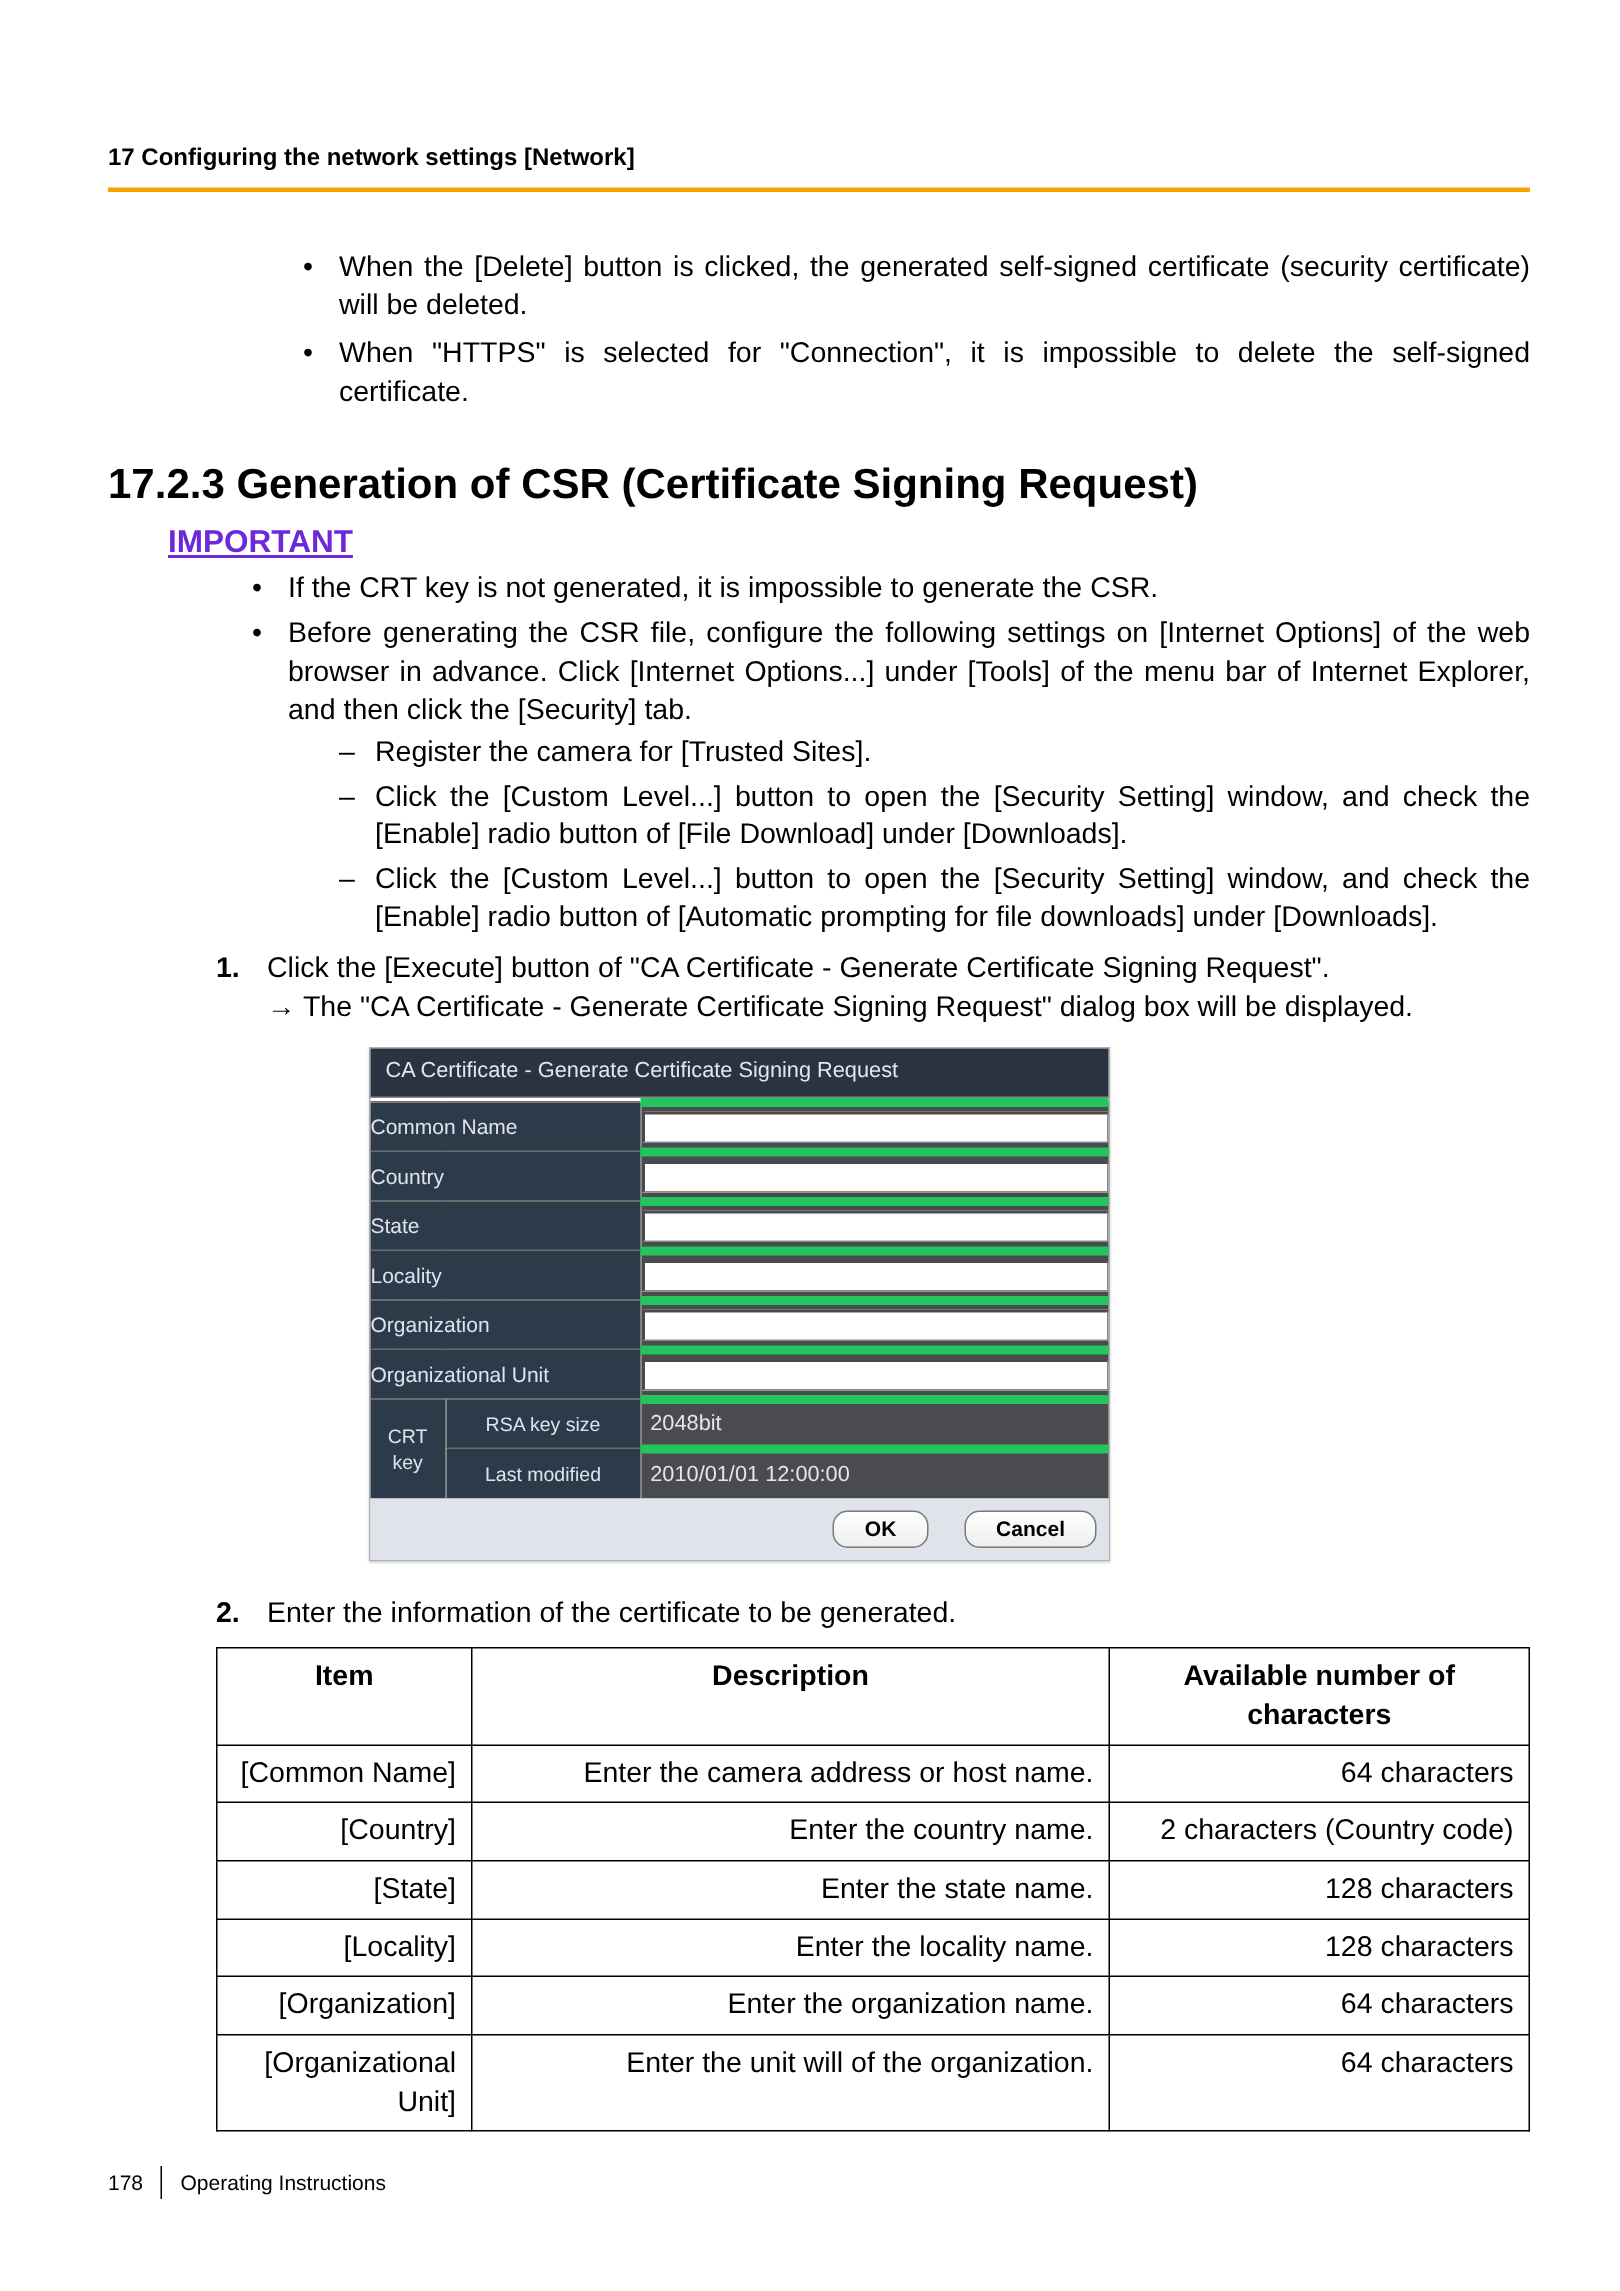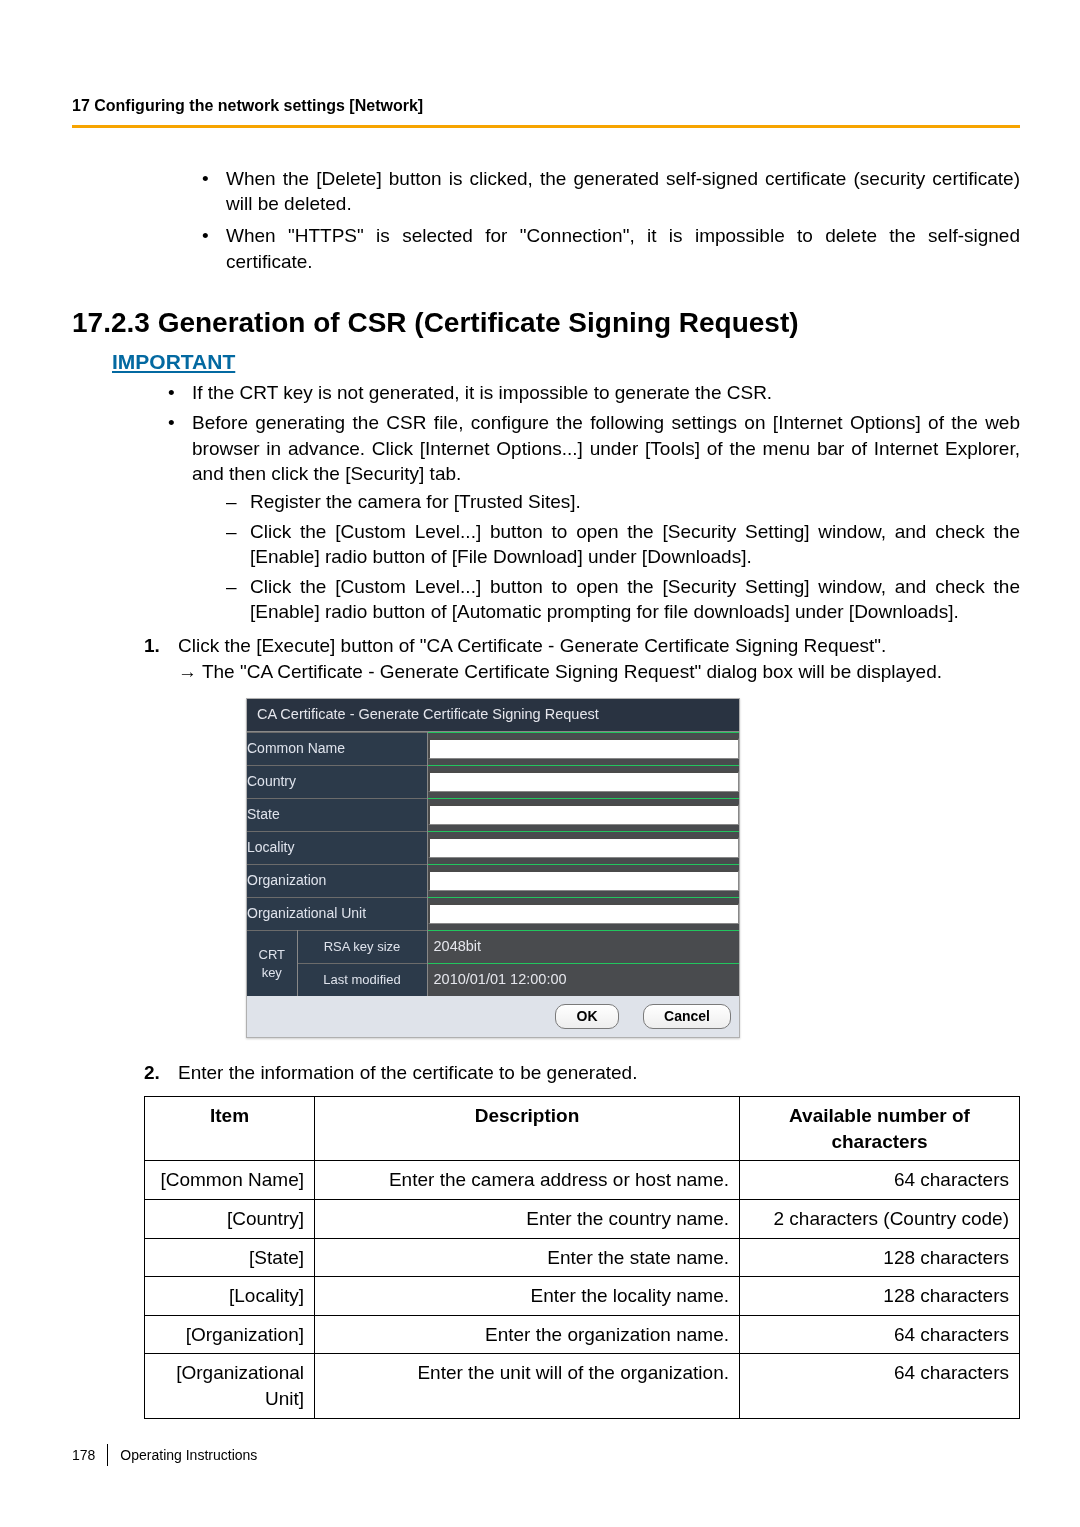--- a/index.html
+++ b/index.html
@@ -43,21 +43,21 @@
     content: "•";
     position: absolute;
     left: 10px; top: 0;
   }
   h2.section-title {
     font-size: 28px;
     font-weight: bold;
     margin: 28px 0 6px 0;
   }
   .important {
-    color: #0369a1;
+    color: #6d28d9;
     font-weight: bold;
     text-decoration: underline;
     font-size: 21px;
     margin: 6px 0 4px 40px;
   }
   ul.imp-list {
     margin: 0 0 8px 0;
     padding-left: 86px;
     list-style: none;
   }
@@ -142,21 +142,21 @@
     color: #dfe3ec;
     padding: 6px 8px;
     border-top: 1px solid #6b6b6b;
     border-right: 1px solid #888;
     height: 33px;
     font-size: 14px;
   }
   .d-label.narrow { padding: 4px 6px; text-align: center; font-size: 13px; }
   .d-value {
     background: #494b4e;
-    border-top: 1px solid #22c55e;
+    border-top: 6px solid #22c55e;
     padding: 3px 6px;
     height: 33px;
   }
   .d-input {
     background: #ffffff;
     width: 100%;
     height: 21px;
     border: 1px solid #888;
     border-left: 2px solid #4a4a4a;
     border-top: 2px solid #4a4a4a;

